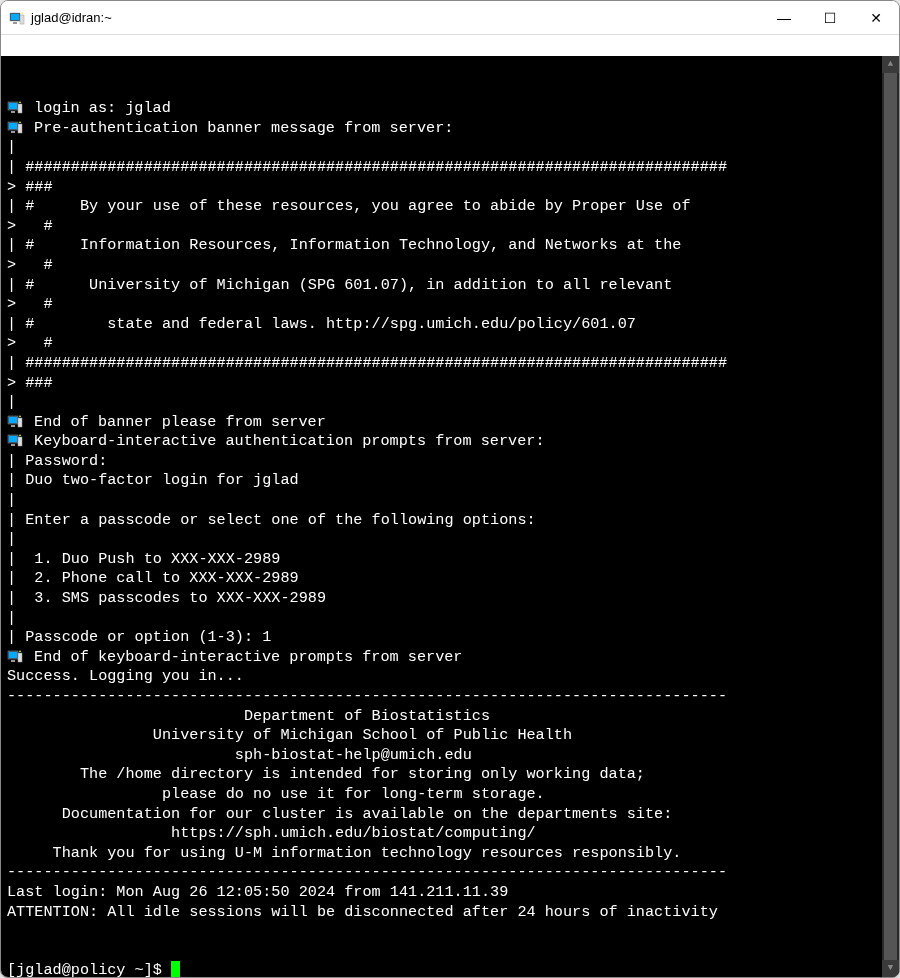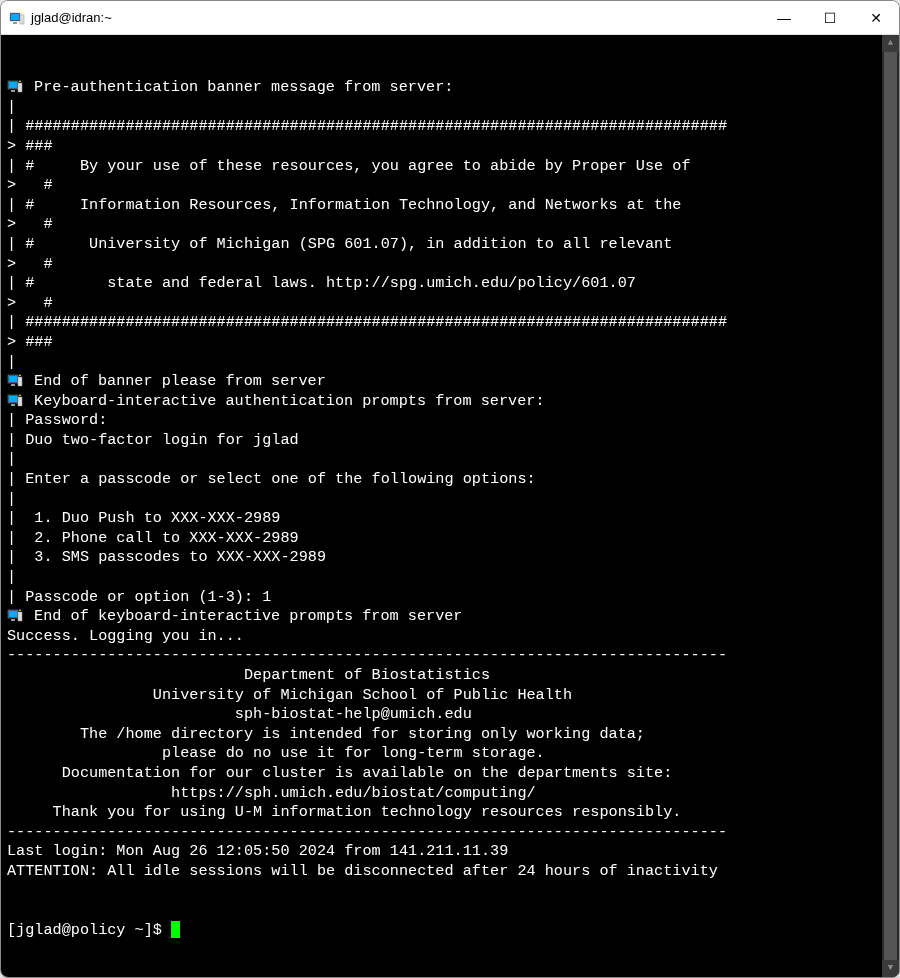--- a/index.html
+++ b/index.html
@@ -18,20 +18,21 @@
     .window {
       width: 900px;
       height: 978px;
       background: #fff;
       border: 1px solid #888;
       border-radius: 8px;
       overflow: hidden;
       box-shadow: 0 4px 20px rgba(0,0,0,0.2);
       display: flex;
       flex-direction: column;
+      gap: 21px;
     }
     .title-bar {
       height: 34px;
       background: #fff;
       display: flex;
       align-items: center;
       padding: 0 0 0 8px;
       border-bottom: 1px solid #ddd;
     }
     .title-icon {
@@ -154,20 +155,26 @@
       <div class="win-btn close">✕</div>
     </div>
   </div>
   <div class="terminal">
     <div id="terminal-content"><div class="terminal-line"><span class="putty-icon"><svg viewBox="0 0 16 16">
   <rect x="1" y="3" width="10" height="8" fill="#345" stroke="#89a" stroke-width="0.5"></rect>
   <rect x="2" y="4" width="8" height="6" fill="#0af"></rect>
   <rect x="11" y="5" width="4" height="9" fill="#ddd" stroke="#999" stroke-width="0.5"></rect>
   <line x1="4" y1="13" x2="8" y2="13" stroke="#999" stroke-width="2"></line>
   <path d="M13 2 L14 4 L12 4 Z" fill="#ff0"></path>
+</svg></span><span class="line-text"> login as: jglad</span></div><div class="terminal-line"><span class="putty-icon"><svg viewBox="0 0 16 16">
+  <rect x="1" y="3" width="10" height="8" fill="#345" stroke="#89a" stroke-width="0.5"></rect>
+  <rect x="2" y="4" width="8" height="6" fill="#0af"></rect>
+  <rect x="11" y="5" width="4" height="9" fill="#ddd" stroke="#999" stroke-width="0.5"></rect>
+  <line x1="4" y1="13" x2="8" y2="13" stroke="#999" stroke-width="2"></line>
+  <path d="M13 2 L14 4 L12 4 Z" fill="#ff0"></path>
 </svg></span><span class="line-text"> Pre-authentication banner message from server:</span></div><div class="terminal-line"><span class="line-text">|</span></div><div class="terminal-line"><span class="line-text">| #############################################################################</span></div><div class="terminal-line"><span class="line-text">&gt; ###</span></div><div class="terminal-line"><span class="line-text">| #     By your use of these resources, you agree to abide by Proper Use of</span></div><div class="terminal-line"><span class="line-text">&gt;   #</span></div><div class="terminal-line"><span class="line-text">| #     Information Resources, Information Technology, and Networks at the</span></div><div class="terminal-line"><span class="line-text">&gt;   #</span></div><div class="terminal-line"><span class="line-text">| #      University of Michigan (SPG 601.07), in addition to all relevant</span></div><div class="terminal-line"><span class="line-text">&gt;   #</span></div><div class="terminal-line"><span class="line-text">| #        state and federal laws. http://spg.umich.edu/policy/601.07</span></div><div class="terminal-line"><span class="line-text">&gt;   #</span></div><div class="terminal-line"><span class="line-text">| #############################################################################</span></div><div class="terminal-line"><span class="line-text">&gt; ###</span></div><div class="terminal-line"><span class="line-text">|</span></div><div class="terminal-line"><span class="putty-icon"><svg viewBox="0 0 16 16">
   <rect x="1" y="3" width="10" height="8" fill="#345" stroke="#89a" stroke-width="0.5"></rect>
   <rect x="2" y="4" width="8" height="6" fill="#0af"></rect>
   <rect x="11" y="5" width="4" height="9" fill="#ddd" stroke="#999" stroke-width="0.5"></rect>
   <line x1="4" y1="13" x2="8" y2="13" stroke="#999" stroke-width="2"></line>
   <path d="M13 2 L14 4 L12 4 Z" fill="#ff0"></path>
 </svg></span><span class="line-text"> End of banner please from server</span></div><div class="terminal-line"><span class="putty-icon"><svg viewBox="0 0 16 16">
   <rect x="1" y="3" width="10" height="8" fill="#345" stroke="#89a" stroke-width="0.5"></rect>
   <rect x="2" y="4" width="8" height="6" fill="#0af"></rect>
   <rect x="11" y="5" width="4" height="9" fill="#ddd" stroke="#999" stroke-width="0.5"></rect>

